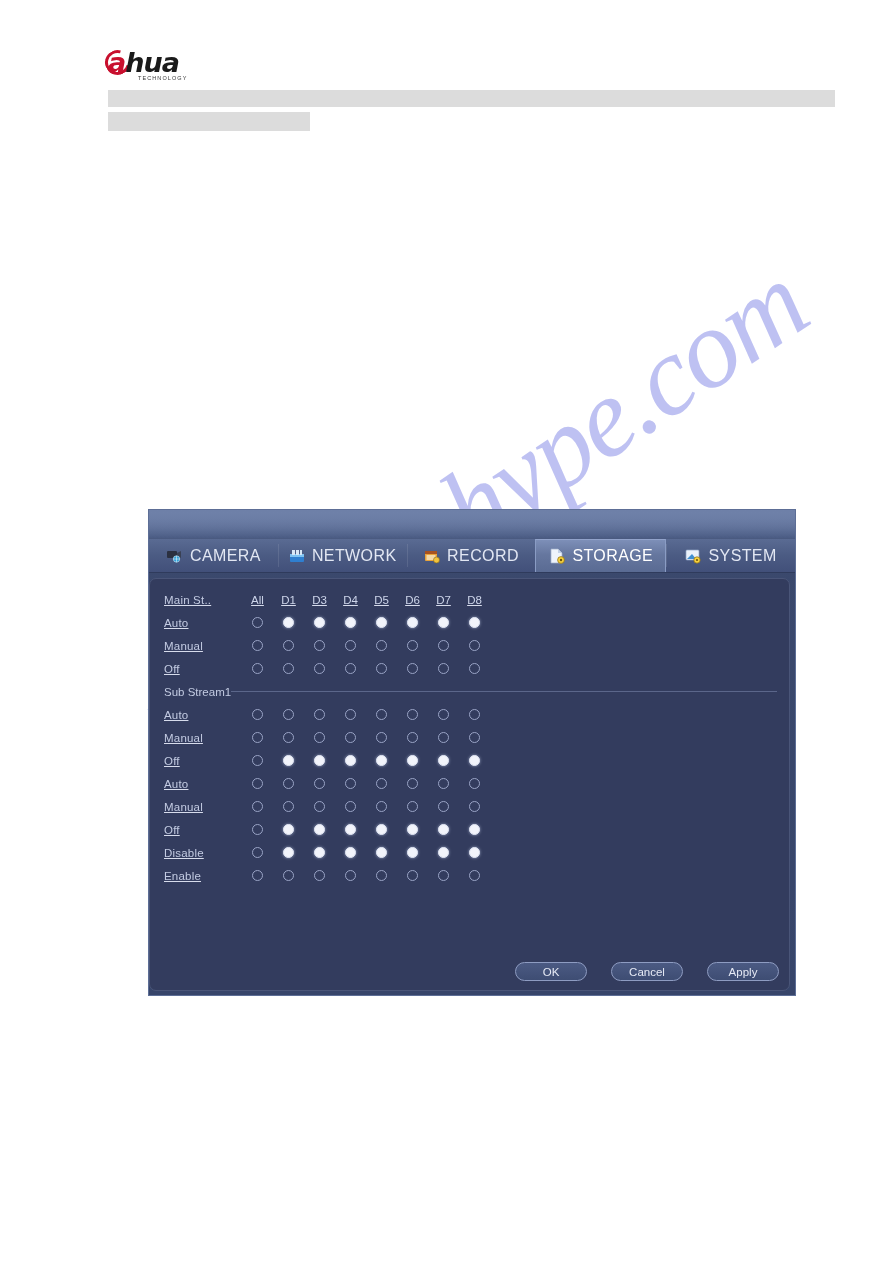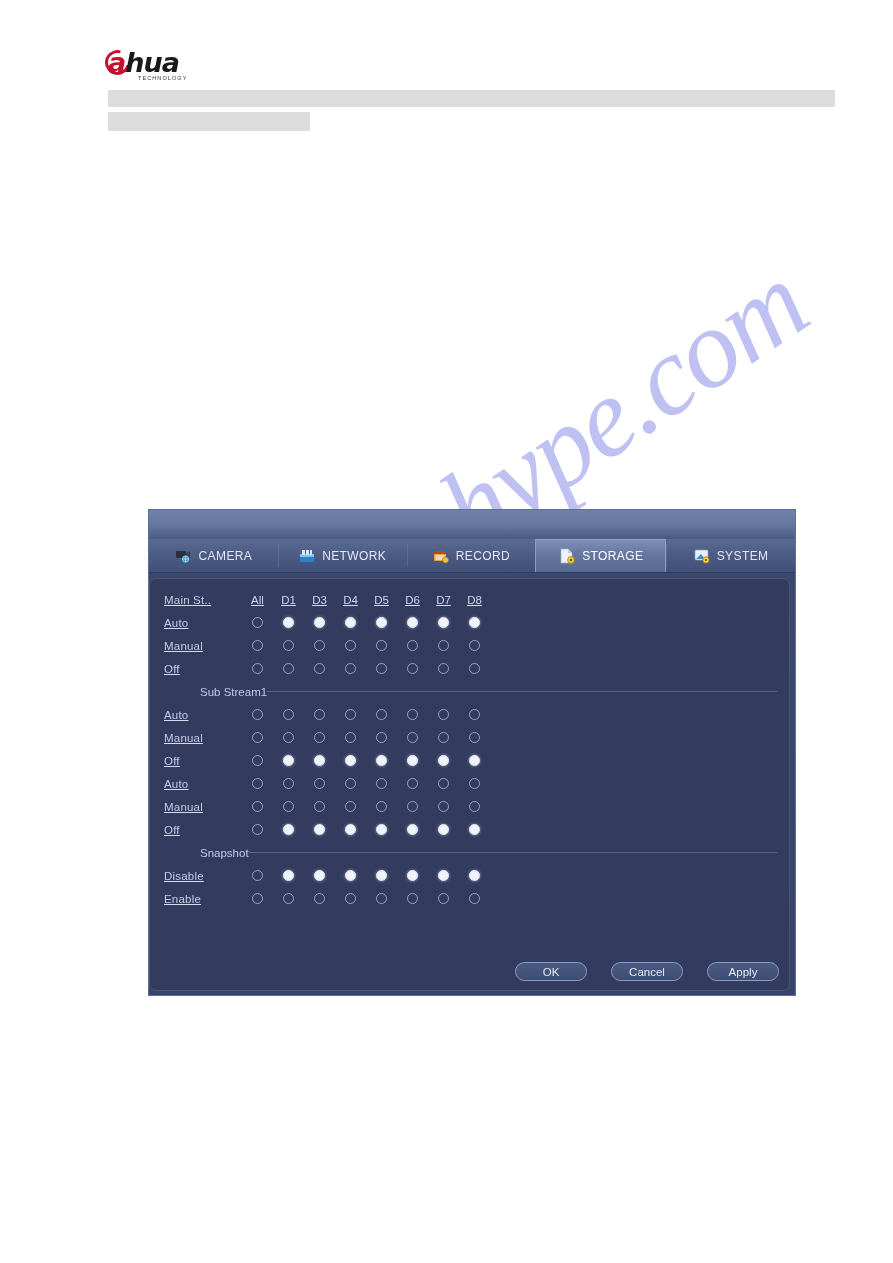--- a/index.html
+++ b/index.html
@@ -158,21 +158,21 @@
     align-items: stretch;
     background: linear-gradient(180deg, #5a6b93 0%, #4b5b83 50%, #42507a 100%);
     border-bottom: 1px solid #2f3b5c;
   }
   .nvr-tab {
     flex: 1 1 0;
     display: flex;
     align-items: center;
     justify-content: center;
     gap: 6px;
-    font-size: 12px;
+    font-size: 16px;
     letter-spacing: 0.4px;
     color: #e2e7f3;
     position: relative;
     box-sizing: border-box;
   }
   .nvr-tab + .nvr-tab::before {
     content: "";
     position: absolute;
     left: 0;
     top: 5px;
@@ -275,21 +275,20 @@
     border-color: #dfe4f2;
     box-shadow: 0 0 3px rgba(220,230,255,0.6);
   }
 
   
   .section-head {
     display: flex;
     align-items: center;
     height: 23px;
     gap: 0;
-    margin-left: 36px;
   }
   .section-head .stitle {
     font-size: 11.5px;
     color: #c3cbe2;
     white-space: nowrap;
   }
   .section-head .srule {
     flex: 1 1 auto;
     height: 1px;
     background: #5a6party;
@@ -667,24 +666,20 @@
                 <span class="radio on"></span>
               </div>
               <div class="cell">
                 <span class="radio on"></span>
               </div>
               <div class="cell">
                 <span class="radio on"></span>
               </div>
             </div>
           </div>
-          <div class="section-head">
-            <span class="stitle">Snapshot</span>
-            <span class="srule"></span>
-          </div>
           <div class="grid-row">
             <div class="row-label">Disable</div>
             <div class="cells">
               <div class="cell">
                 <span class="radio"></span>
               </div>
               <div class="cell">
                 <span class="radio on"></span>
               </div>
               <div class="cell">

